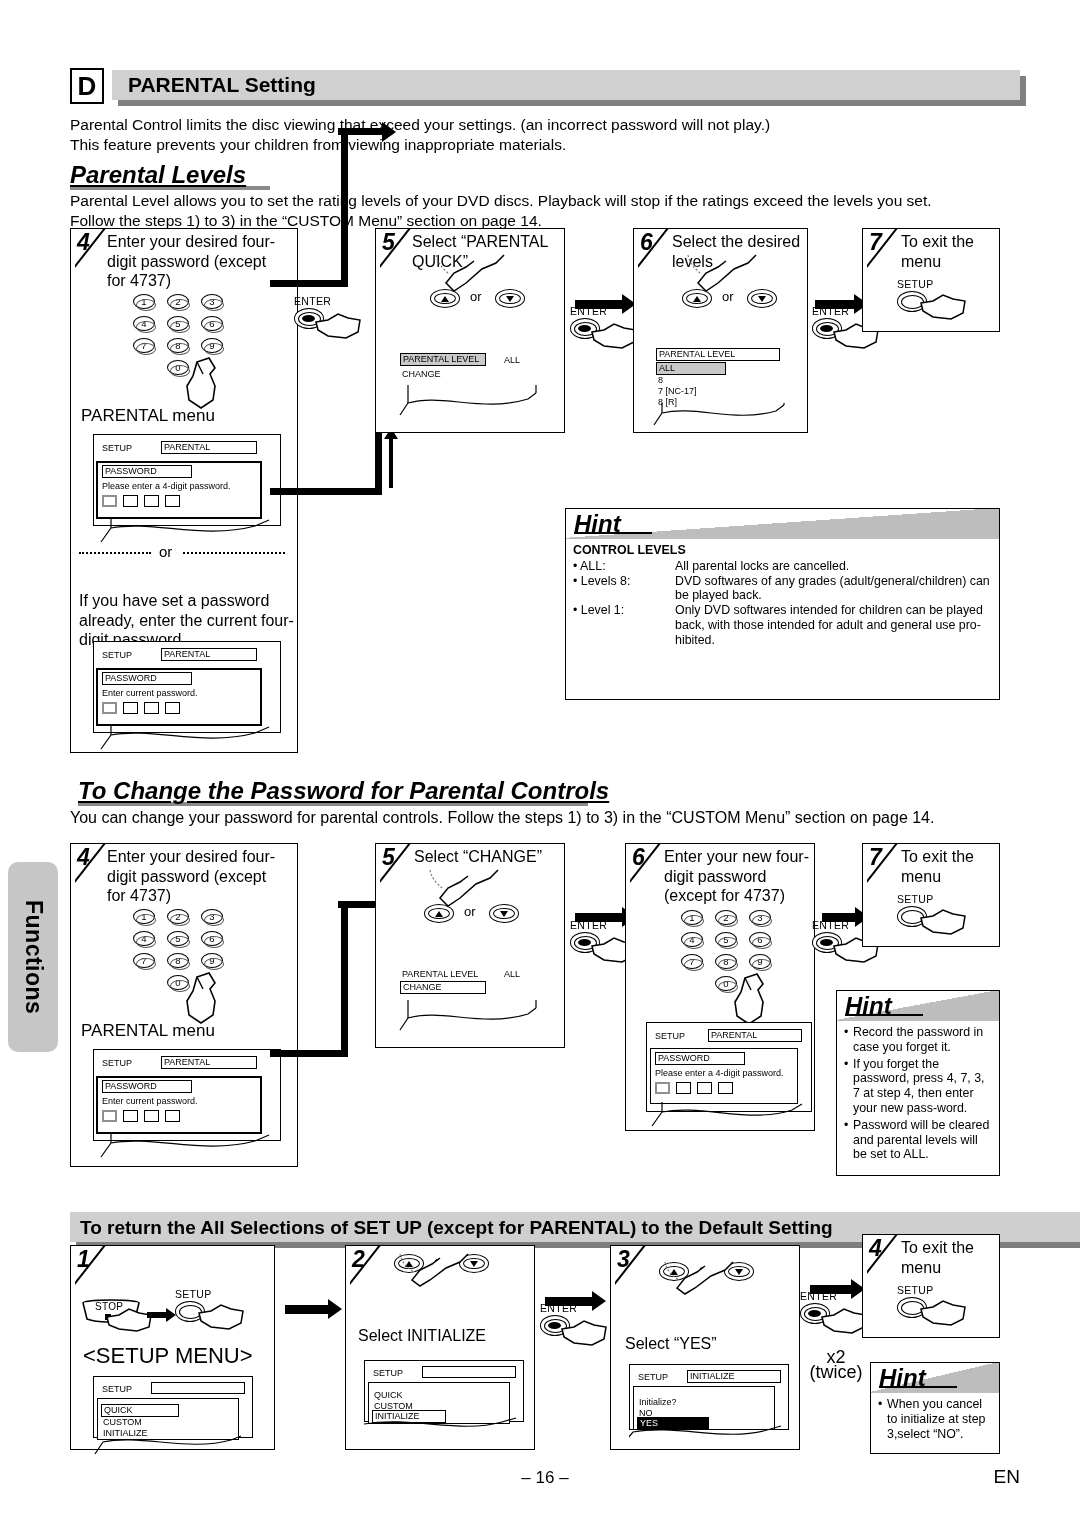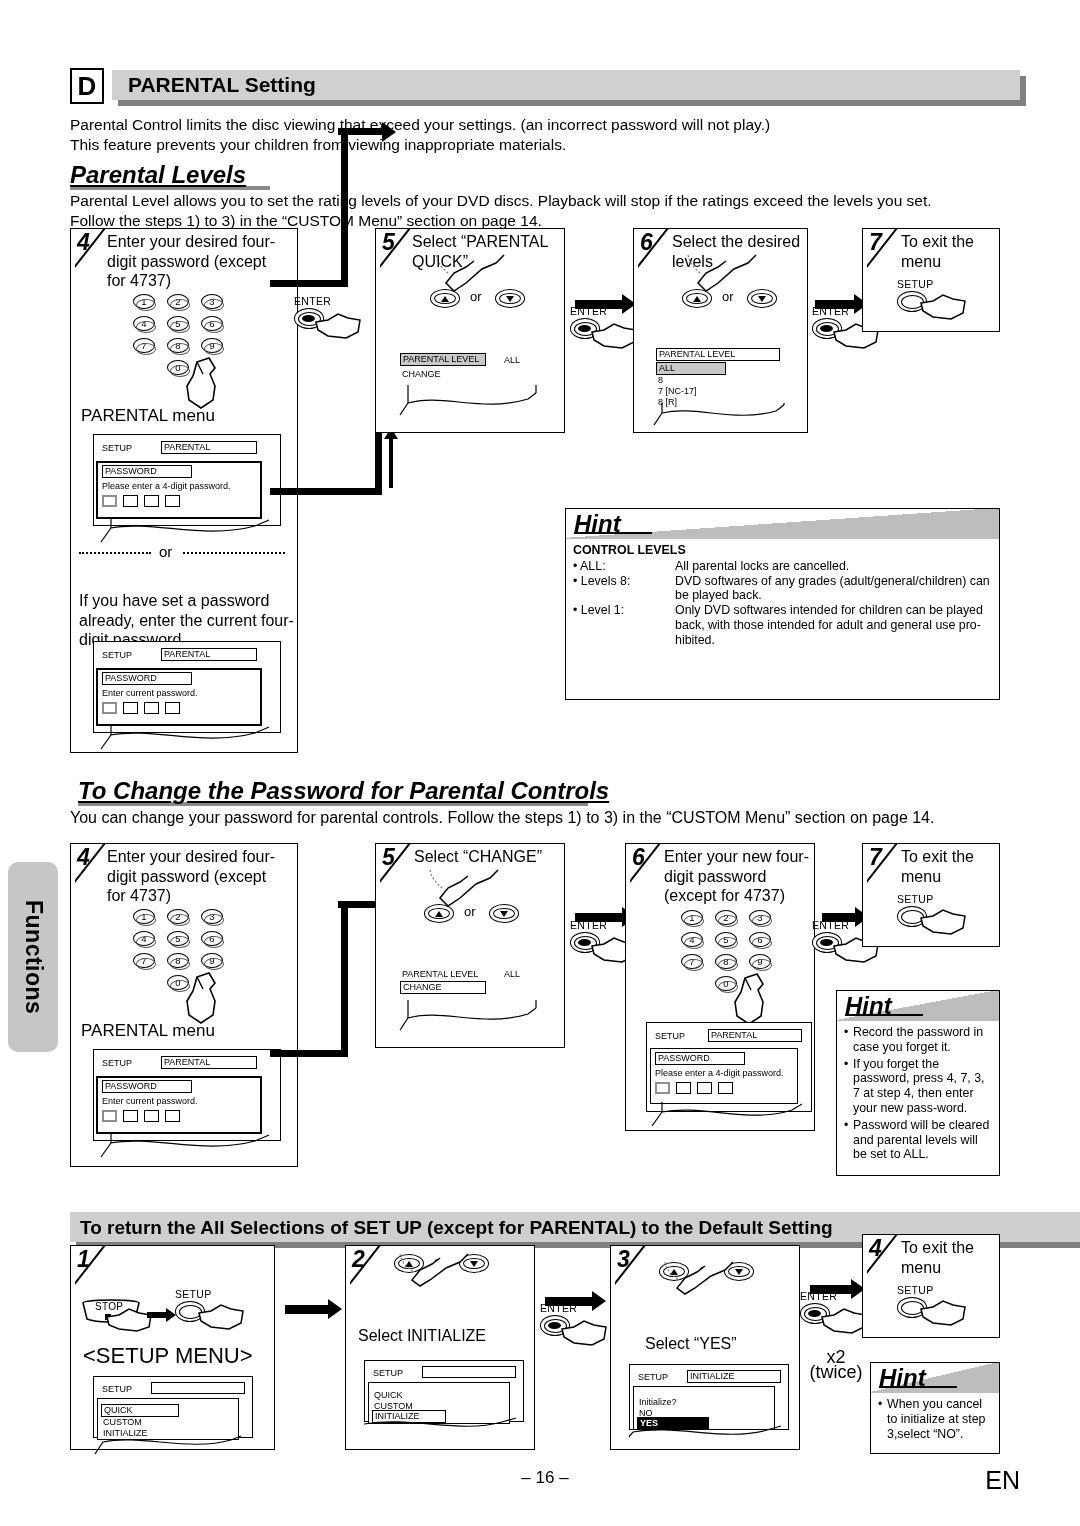--- a/index.html
+++ b/index.html
@@ -159,21 +159,21 @@
   .elbow-h{ position:absolute; height:7px; background:#000; }
   .elbow-head{ position:absolute; border-left:14px solid #000; border-top:10px solid transparent; border-bottom:10px solid transparent;}
 
   .dot-or{ position:absolute; font-size:15px; }
   .dotline{ position:absolute; height:0; border-top:2.5px dotted #000; }
 
   .hand{ position:absolute; }
 
   
   .pgnum{ position:absolute; left:0; right:0; text-align:center; top:1468px; font-size:17px; }
-  .enmark{ position:absolute; right:0; top:1466px; font-size:25px; }
+  .enmark{ position:absolute; right:0; top:1466px; font-size:19px; }
 
   .parental-menu-lbl{ position:absolute; font-size:17px; }
   .setupmenu-lbl{ position:absolute; font-size:22px; }
   .plain{ position:absolute; font-size:16px; line-height:19px;}
   .x2lbl{ position:absolute; font-size:18px; line-height:15px; text-align:center;}
 </style>
 </head>
 <body>
 
 <div class="side-tab">
@@ -672,30 +672,30 @@
     </div>
     <div class="orlbl" style="left:88px; top:16px;">or</div>
     <div class="ovbtn" style="left:113px; top:16px;">
       <div class="tri tri-dn"></div>
     </div>
     <svg class="hand" width="100" height="48" viewBox="0 0 100 48" style="left:36px; top:2px;">
       <path d="M86 14 L78 22 L64 28 L48 40 L38 46 L30 40 L38 30 L50 24 L58 18" fill="#fff" stroke="#000" stroke-width="1.5"></path>
       <path d="M18 14 C20 24 26 28 32 32" fill="none" stroke="#777" stroke-width="1.2" stroke-dasharray="2,2"></path>
     </svg>
 
-    <div class="steptxt" style="left:14px; top:88px; width:170px;margin-left:20px;">Select “YES”</div>
+    <div class="steptxt" style="left:14px; top:88px; width:170px;">Select “YES”</div>
 
     <div class="osd" style="left:18px; top:118px; width:160px; height:66px;">
       <div class="frame"></div>
       <div class="lbl" style="left:9px; top:8px;">SETUP</div>
       <div class="boxlbl" style="left:58px; top:6px; width:94px;">INITIALIZE</div>
       <div class="inner" style="left:4px; top:22px; width:142px; height:44px;"></div>
       <div class="lbl" style="left:10px; top:33px;">Initialize?</div>
       <div class="lbl" style="left:10px; top:44px;">NO</div>
-      <div class="hilite" style="left:8px; top:53px; width:72px; background:#000; color:#fff;font-weight:bold;">YES</div>
+      <div class="hilite" style="left:8px; top:53px; width:72px; background:#000; color:#fff;">YES</div>
       <svg class="wave" width="160" height="24" viewBox="0 0 160 24" style="left:0; top:60px;">
         <path d="M-6 20 L4 8 C48 0 96 18 138 6 L152 2" fill="none" stroke="#000" stroke-width="1.2"></path>
       </svg>
     </div>
   </div>
 
   <div class="arrow" style="left:740px; top:1285px; width:42px;"></div>
   <div class="rndbtn" style="left:730px; top:1303px;">
     <div class="cap">ENTER</div>
     <div class="ring"></div>

